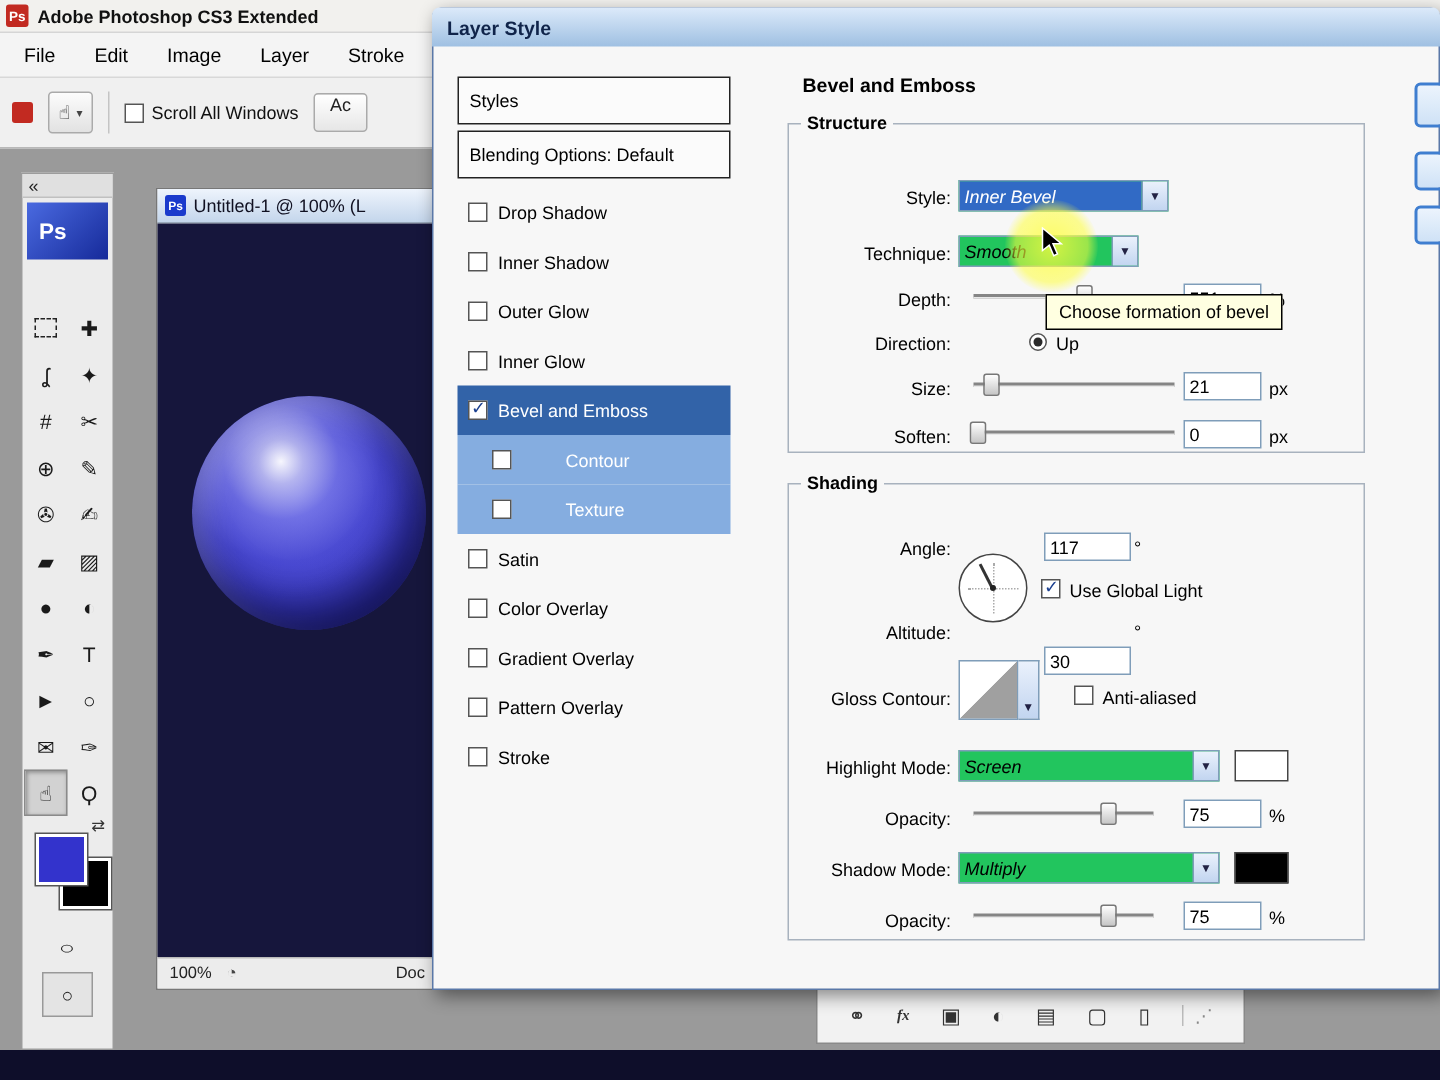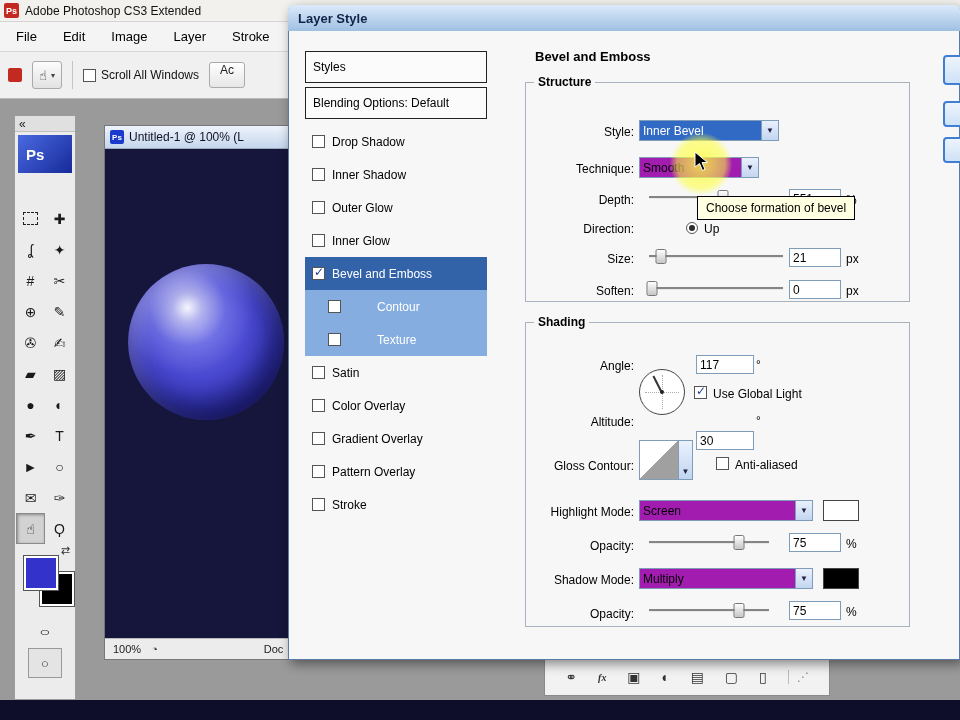--- a/index.html
+++ b/index.html
@@ -1,21 +1,21 @@
 <!DOCTYPE html>
 <html><head>
 <meta charset="utf-8">
 <style>
   html,body{margin:0;padding:0;background:#6e6e6e;font-family:"Liberation Sans","DejaVu Sans",sans-serif;}
   .screen{position:relative;width:960px;height:720px;background:#9a9a9a;overflow:hidden;}
 
   
   .titlebar{position:absolute;left:0;top:0;width:100%;height:22px;background:#f2f1ee;display:flex;align-items:center;gap:6px;padding-left:4px;box-sizing:border-box;border-bottom:1px solid #d5d5d5;}
   .ps-badge{width:15px;height:15px;background:#c22a21;color:#fff;font-size:9px;font-weight:bold;display:flex;align-items:center;justify-content:center;border-radius:2px;}
-  .title-text{font-size:12px;font-weight:normal;color:#111;}
+  .title-text{font-size:12px;font-weight:bold;color:#111;}
   .menubar{position:absolute;left:0;top:22px;width:100%;height:30px;background:#f4f4f4;border-bottom:1px solid #d8d8d8;display:flex;align-items:center;padding-left:16px;gap:26px;box-sizing:border-box;}
   .menu-item{font-size:13px;color:#000;}
   .optionsbar{position:absolute;left:0;top:52px;width:100%;height:47px;background:#f0f0f0;border-bottom:1px solid #b8b8b8;display:flex;align-items:center;box-sizing:border-box;padding-left:8px;gap:10px;}
   .preset-icon{width:14px;height:14px;background:#c22a21;border-radius:2px;}
   .hand-btn{height:26px;border:1px solid #aaa;background:linear-gradient(#fcfcfc,#e2e2e2);display:flex;align-items:center;padding:0 6px;gap:4px;font-size:13px;border-radius:3px;color:#222;}
   .dd-caret{font-size:8px;color:#444;}
   .vsep{width:1px;height:28px;background:#c4c4c4;}
   .opt-check{display:flex;align-items:center;gap:5px;font-size:12px;color:#111;}
   .ac-btn{height:24px;border:1px solid #aaa;background:linear-gradient(#ffffff,#e6e6e6);font-size:12px;padding:0 10px;border-radius:3px;color:#222;}
 
@@ -65,21 +65,21 @@
   .styles-list{position:absolute;left:17px;top:120px;width:182px;}
   .srow{height:33px;display:flex;align-items:center;gap:7px;padding-left:7px;box-sizing:border-box;}
   .srow.sel{background:#3263a8;color:#fff;}
   .srow.sub{background:#85ade0;color:#fff;padding-left:23px;gap:36px;}
   .panel-title{position:absolute;left:247px;top:44px;font-size:13px;font-weight:bold;}
   fieldset.fs{position:absolute;border:1px solid #a8b2be;margin:0;padding:0;box-sizing:border-box;}
   fieldset.fs legend{font-size:12px;font-weight:bold;margin-left:8px;padding:0 4px;}
   .flabel{position:absolute;left:0;width:108px;text-align:right;}
   .numfld{position:absolute;width:44px;height:17px;border:1px solid #7f9db9;font-size:12px;padding:0 3px;font-family:inherit;background:#fff;box-sizing:content-box;}
   .unit{position:absolute;}
-  .dd{position:absolute;height:21px;border:1px solid #7f9db9;background:#a21caf;display:flex;box-sizing:border-box;}
+  .dd{position:absolute;height:21px;border:1px solid #7f9db9;background:#22c55e;display:flex;box-sizing:border-box;font-style:italic;}
   .dd .val{flex:1;padding:3px 0 0 3px;white-space:nowrap;overflow:hidden;}
   .dd .val.hl{background:#316ac5;color:#fff;}
   .dd .arrow{width:16px;border-left:1px solid #7f9db9;background:linear-gradient(#eaf1fc,#c2d5f0);display:flex;align-items:center;justify-content:center;font-size:8px;color:#224;flex:none;}
   .slider{position:absolute;height:14px;}
   .slider .track{position:absolute;left:0;right:0;top:6px;height:2px;background:#858585;border-bottom:1px solid #e8e8e8;}
   .slider .handle{position:absolute;top:0;width:9px;height:13px;transform:translateX(-50%);background:linear-gradient(#fefefe,#c6c6c6);border:1px solid #777;border-radius:2px;}
   .xcb{width:13px;height:13px;border:1px solid #555;background:#fff;display:inline-block;position:relative;box-sizing:border-box;flex:none;}
   .xcb.checked::after{content:"\2713";position:absolute;left:1px;top:-3px;color:#1a3f8f;font-weight:bold;font-size:12px;}
   .xradio{width:12px;height:12px;border:1px solid #555;border-radius:50%;background:#fff;display:inline-block;position:absolute;box-sizing:border-box;}
   .xradio.checked::after{content:"";position:absolute;left:2px;top:2px;right:2px;bottom:2px;border-radius:50%;background:#2a2a2a;}

